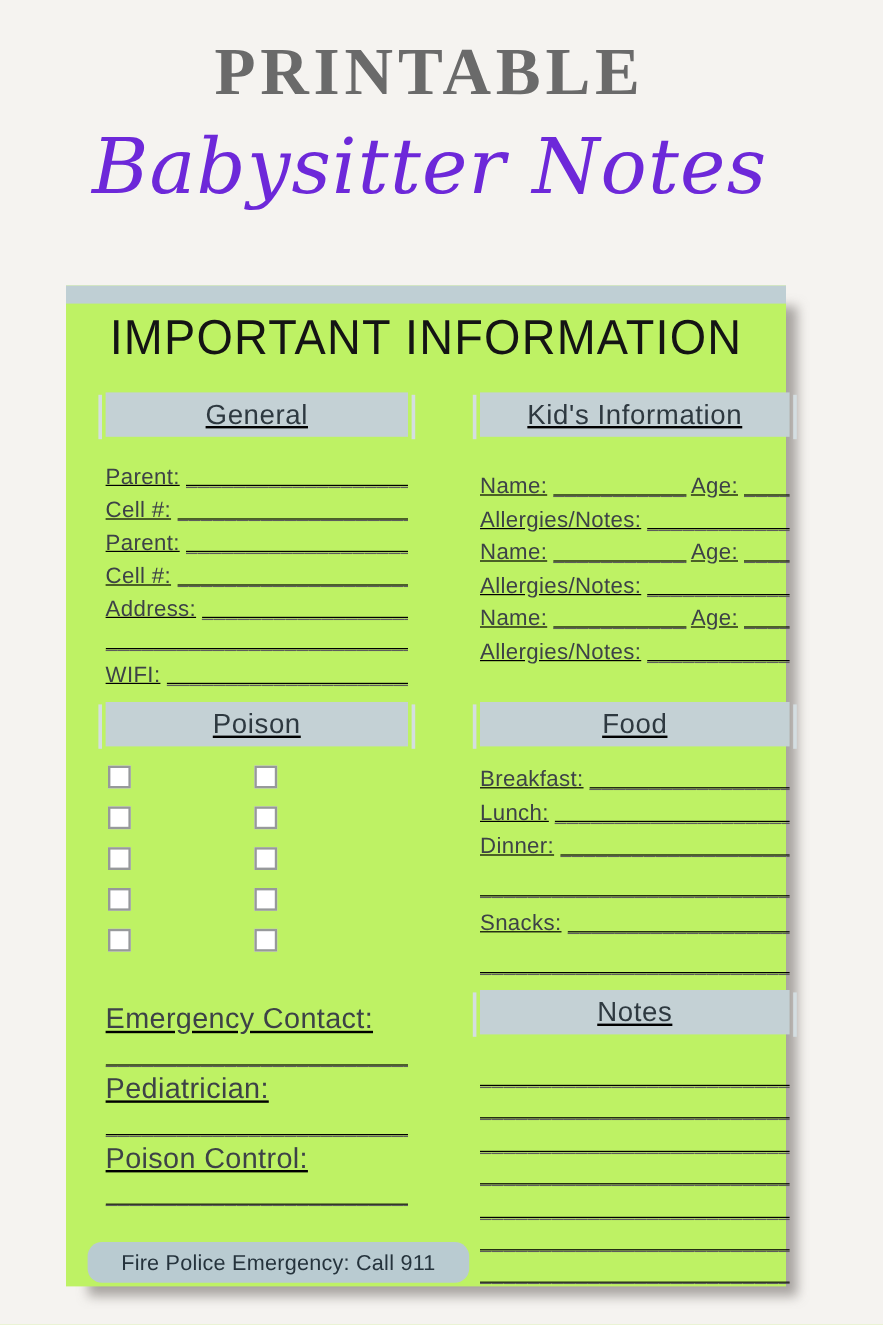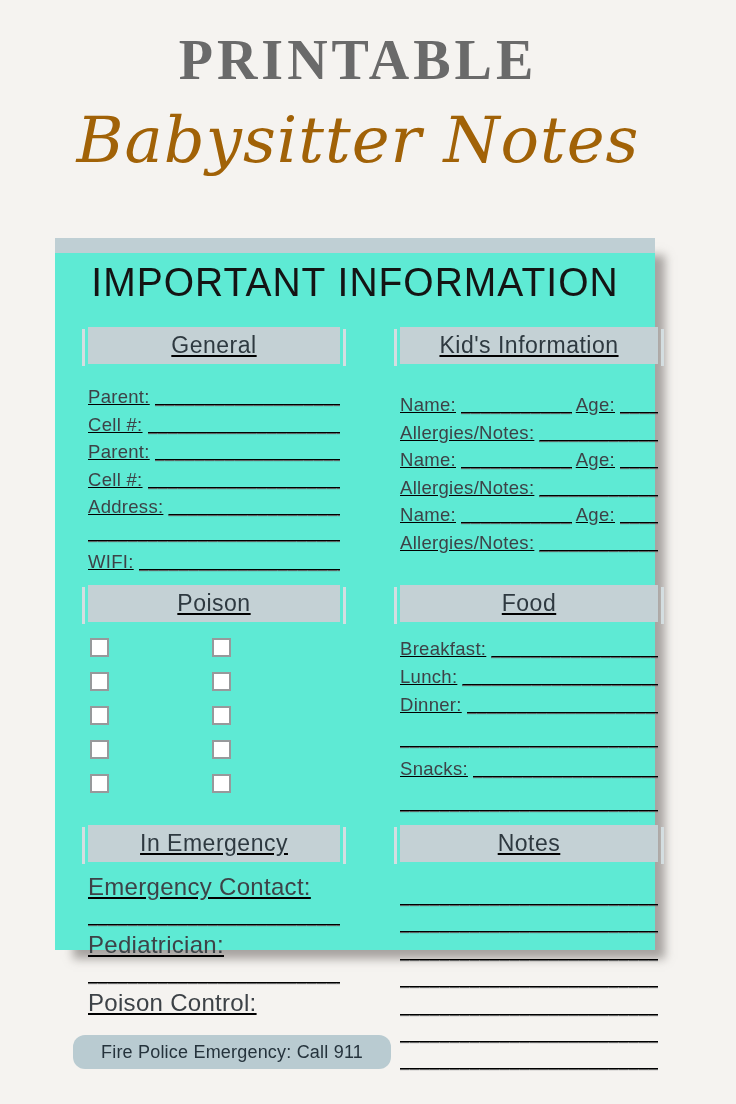--- a/index.html
+++ b/index.html
@@ -9,25 +9,25 @@
     font-family:"Liberation Sans","DejaVu Sans",sans-serif;
   }
   
   .header{position:absolute;top:28px;left:0;width:716px;text-align:center;}
   .eyebrow{
     font-family:"Liberation Serif","DejaVu Serif",serif;
     font-weight:700;font-size:56px;letter-spacing:4px;color:#6a6a6a;line-height:64px;
   }
   .script-title{
     font-family:"DejaVu Serif",serif;font-style:italic;
-    font-size:64px;color:#a16207;line-height:96px;letter-spacing:1px;
+    font-size:64px;color:#6d28d9;line-height:96px;letter-spacing:1px;
   }
   
   .page{
-    position:absolute;left:55px;top:238px;width:600px;height:712px;background:#5eead4;
+    position:absolute;left:55px;top:238px;width:600px;height:834px;background:#bef264;
     box-shadow:14px 13px 9px -4px rgba(104,99,94,.55);
   }
   .band{height:15px;background:#bfcfd4;}
   .doc-heading{
     text-align:center;margin-top:7px;font-size:39px;font-weight:300;
     letter-spacing:1px;color:#141414;transform:scaleY(1.05);
     font-family:"Liberation Sans","DejaVu Sans",sans-serif;
   }
   
   .col{position:absolute;text-decoration:underline;}
@@ -202,23 +202,20 @@
         <span>Snacks:</span>
         <span class="blank">______________________________</span>
       </div>
       <div class="frow gap">
         <span class="blank full">____________________________________</span>
       </div>
     </div>
   </div>
 
   <div class="col col-left row3">
-    <div class="bar">
-      <span>In Emergency</span>
-    </div>
     <div class="em-fields">
       <div class="em-label">Emergency Contact:</div>
       <div class="em-line">____________________________________</div>
       <div class="em-label">Pediatrician:</div>
       <div class="em-line">____________________________________</div>
       <div class="em-label">Poison Control:</div>
       <div class="em-line">____________________________________</div>
     </div>
     <div class="badge">Fire Police Emergency: Call 911</div>
   </div>

